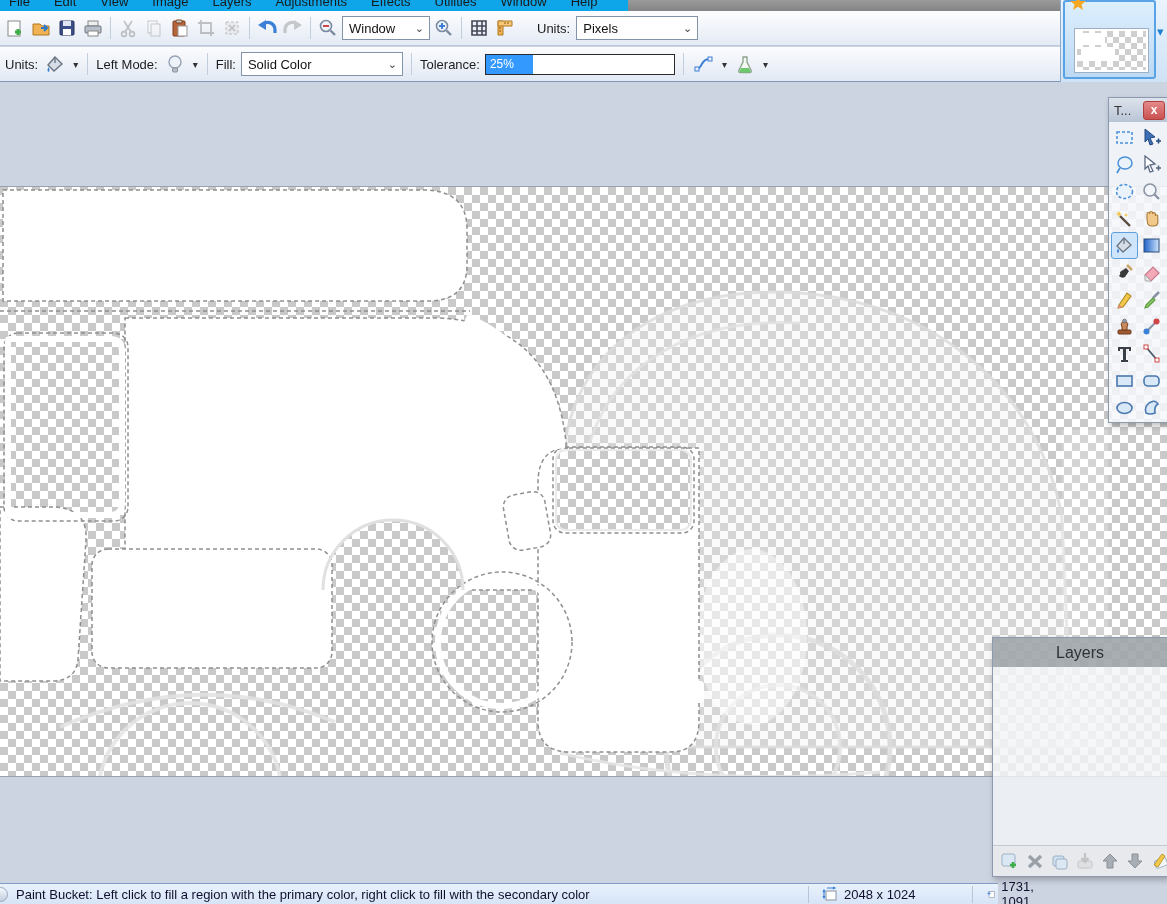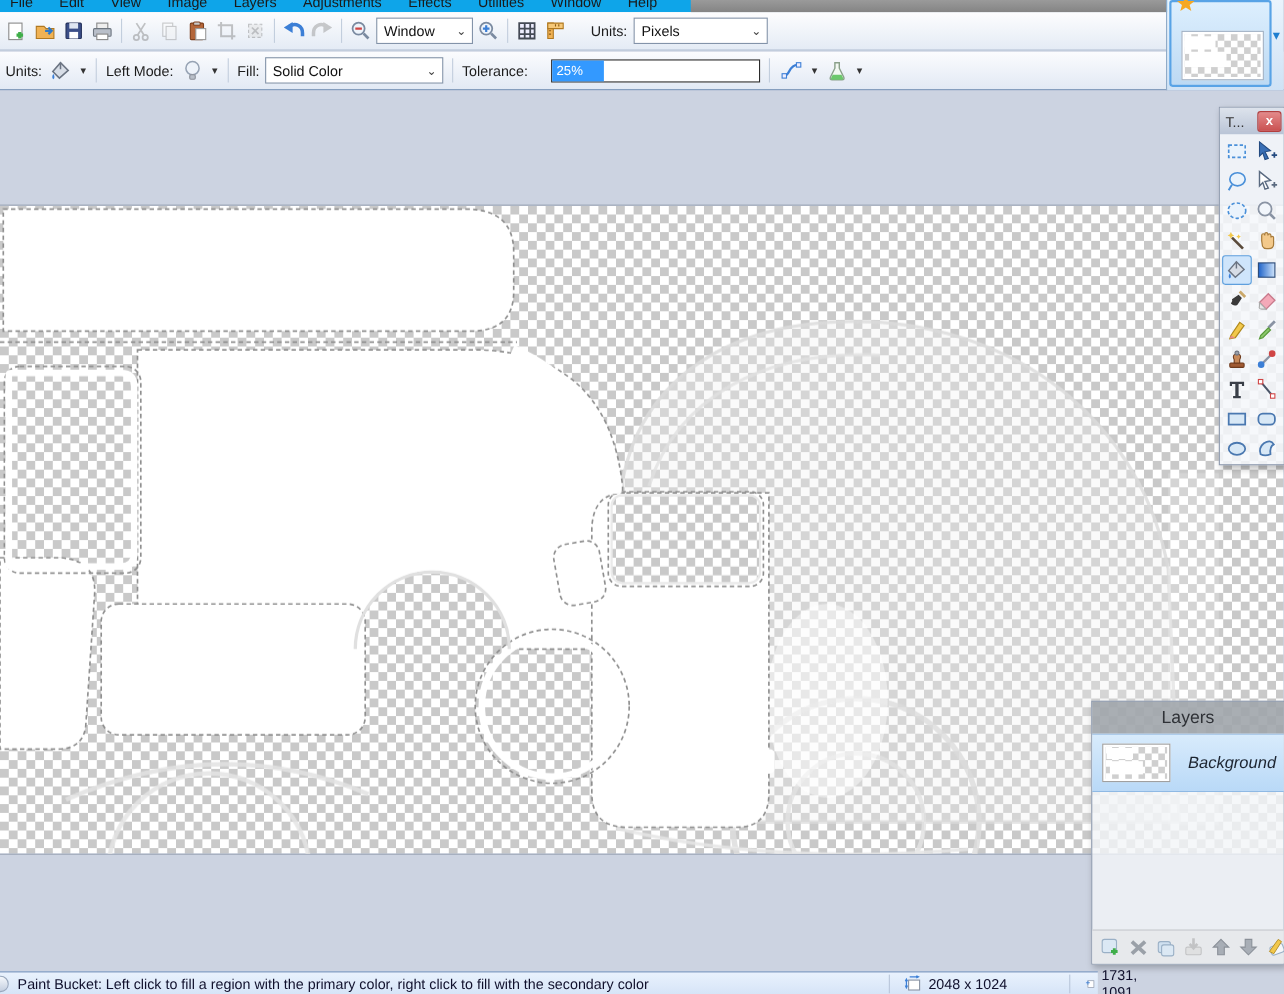--- a/index.html
+++ b/index.html
@@ -30,21 +30,21 @@
   .tbtn { width:24px; height:24px; display:flex; align-items:center; justify-content:center; border-radius:3px; cursor:pointer; flex:0 0 auto; }
   .tbtn.disabled { opacity:.42; filter:grayscale(1); cursor:default; }
   .tsep { width:1px; height:22px; background:#c2cedd; margin:0 3px; flex:0 0 auto; }
   .tlabel { font-size:13px; color:#1c1c1c; white-space:nowrap; }
   .dropdown { height:24px; background:#fff; border:1px solid #8393a9; display:flex; align-items:center; font-size:13px; color:#111; padding-left:6px; position:relative; cursor:pointer; }
   .dropdown .caret { position:absolute; right:5px; color:#444; font-size:11px; }
   .dd-window { width:88px; }
   .dd-units { width:122px; }
   .dd-fill { width:162px; }
   .smallcaret { font-size:10px; color:#333; cursor:pointer; padding:0 1px; }
-  .tolerance-slider { position:relative; width:190px; height:21px; border:1px solid #2b2b2b; background:#fff; cursor:pointer; flex:0 0 auto;margin-left:16px; }
+  .tolerance-slider { position:relative; width:190px; height:21px; border:1px solid #2b2b2b; background:#fff; cursor:pointer; flex:0 0 auto; }
   .tolerance-fill { position:absolute; left:0; top:0; height:100%; background:#3399ff; }
   .tolerance-text { position:absolute; left:4px; top:2px; font-size:12px; color:#fff; z-index:2; }
 
   
   .workspace { position:absolute; left:0; top:82px; width:1167px; height:801px; background:#ccd3e1; }
   .canvas-wrap { position:absolute; left:0; top:186px; width:1167px; height:591px; border-top:1px solid #97a2b2; border-bottom:1px solid #97a2b2; z-index:1; }
   .canvas-wrap svg { display:block; }
 
   
   .toolswin { position:absolute; left:1108px; top:97px; width:60px; height:326px; background:rgba(244,247,250,0.85); border:1px solid #8d99ad; box-shadow:2px 3px 6px rgba(0,0,0,.25); z-index:40; }
@@ -464,29 +464,20 @@
             <path d="M5,16 q-2,-6 3,-10 q6,-4 9,1 q-4,2 -3,9 q-5,2 -9,0 z" fill="#d8e8f6" stroke="#4a78b0" stroke-width="1.6"></path>
           </svg>
       </div>
     </div>
   </div>
 
   <div class="layerswin">
     <div class="lheader">
       <span>Layers</span>
     </div>
-    <div class="layer-entry">
-      <div class="layer-thumb">
-        <div class="chk">
-            <div class="blob1"></div>
-            <div class="blob2"></div>
-          </div>
-      </div>
-      <span class="layer-name">Background</span>
-    </div>
     <div class="lbody"></div>
     <div class="lbuttons">
       <div class="lbtn">
         <svg width="20" height="20" viewBox="0 0 20 20">
             <rect x="2" y="3" width="13" height="12" rx="2" fill="#dbe8f4" stroke="#9ab0c6"></rect>
             <path d="M13,11 v6 M10,14 h6" stroke="#3fae49" stroke-width="2.6"></path>
           </svg>
       </div>
       <div class="lbtn">
         <svg width="20" height="20" viewBox="0 0 20 20">

